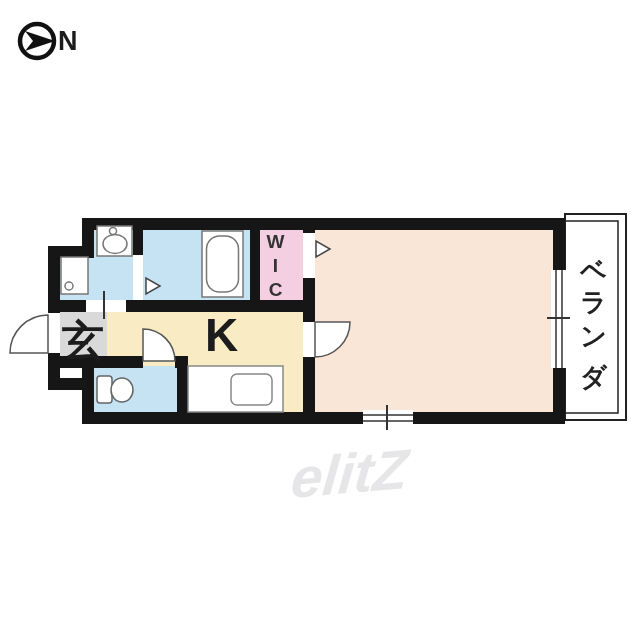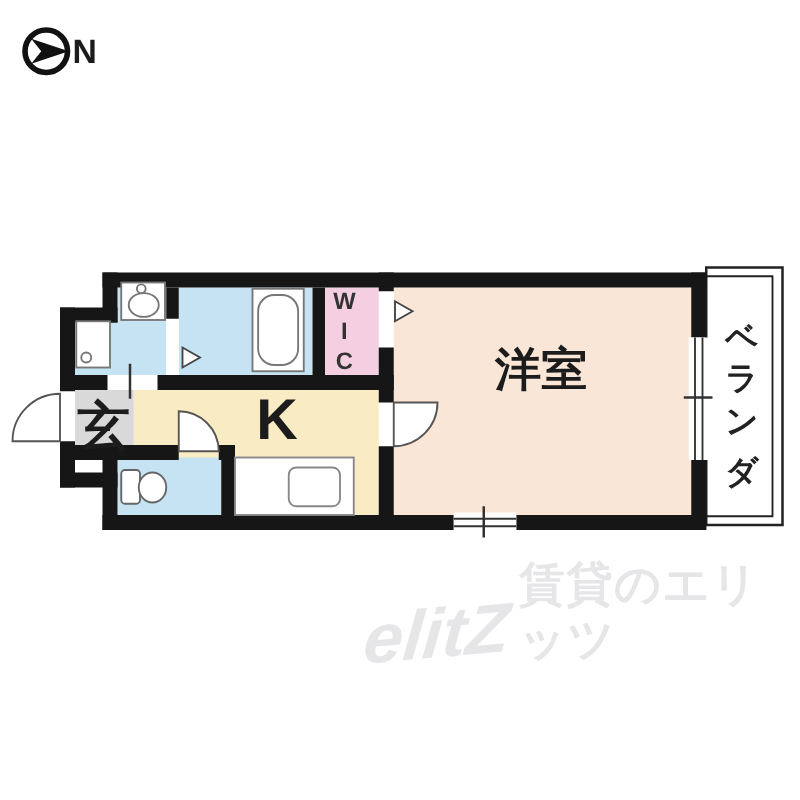--- a/index.html
+++ b/index.html
@@ -113,23 +113,21 @@
 
   <div class="lbl" style="left:58px;top:26px;font-size:27px;font-weight:800;">N</div>
 
   <div class="lbl" style="left:62px;top:313px;font-size:42px;">玄</div>
 
   <div class="lbl" style="left:205px;top:308px;font-size:46px;">K</div>
 
   <div class="lbl vlbl" style="left:264px;top:231px;font-size:19px;letter-spacing:3px;color:#333;">WIC</div>
 
   <div id="western-label-block">
-    <div>洋室</div>
   </div>
 
   <div class="lbl vlbl" style="left:577px;top:240px;font-size:26px;letter-spacing:5px;color:#222;">ベランダ</div>
 
   <div id="watermark">
     <span class="logo">elitZ</span>
-    <span class="wm-text">賃貸のエリッツ</span>
   </div>
 
 </div>
 
 </body></html>

